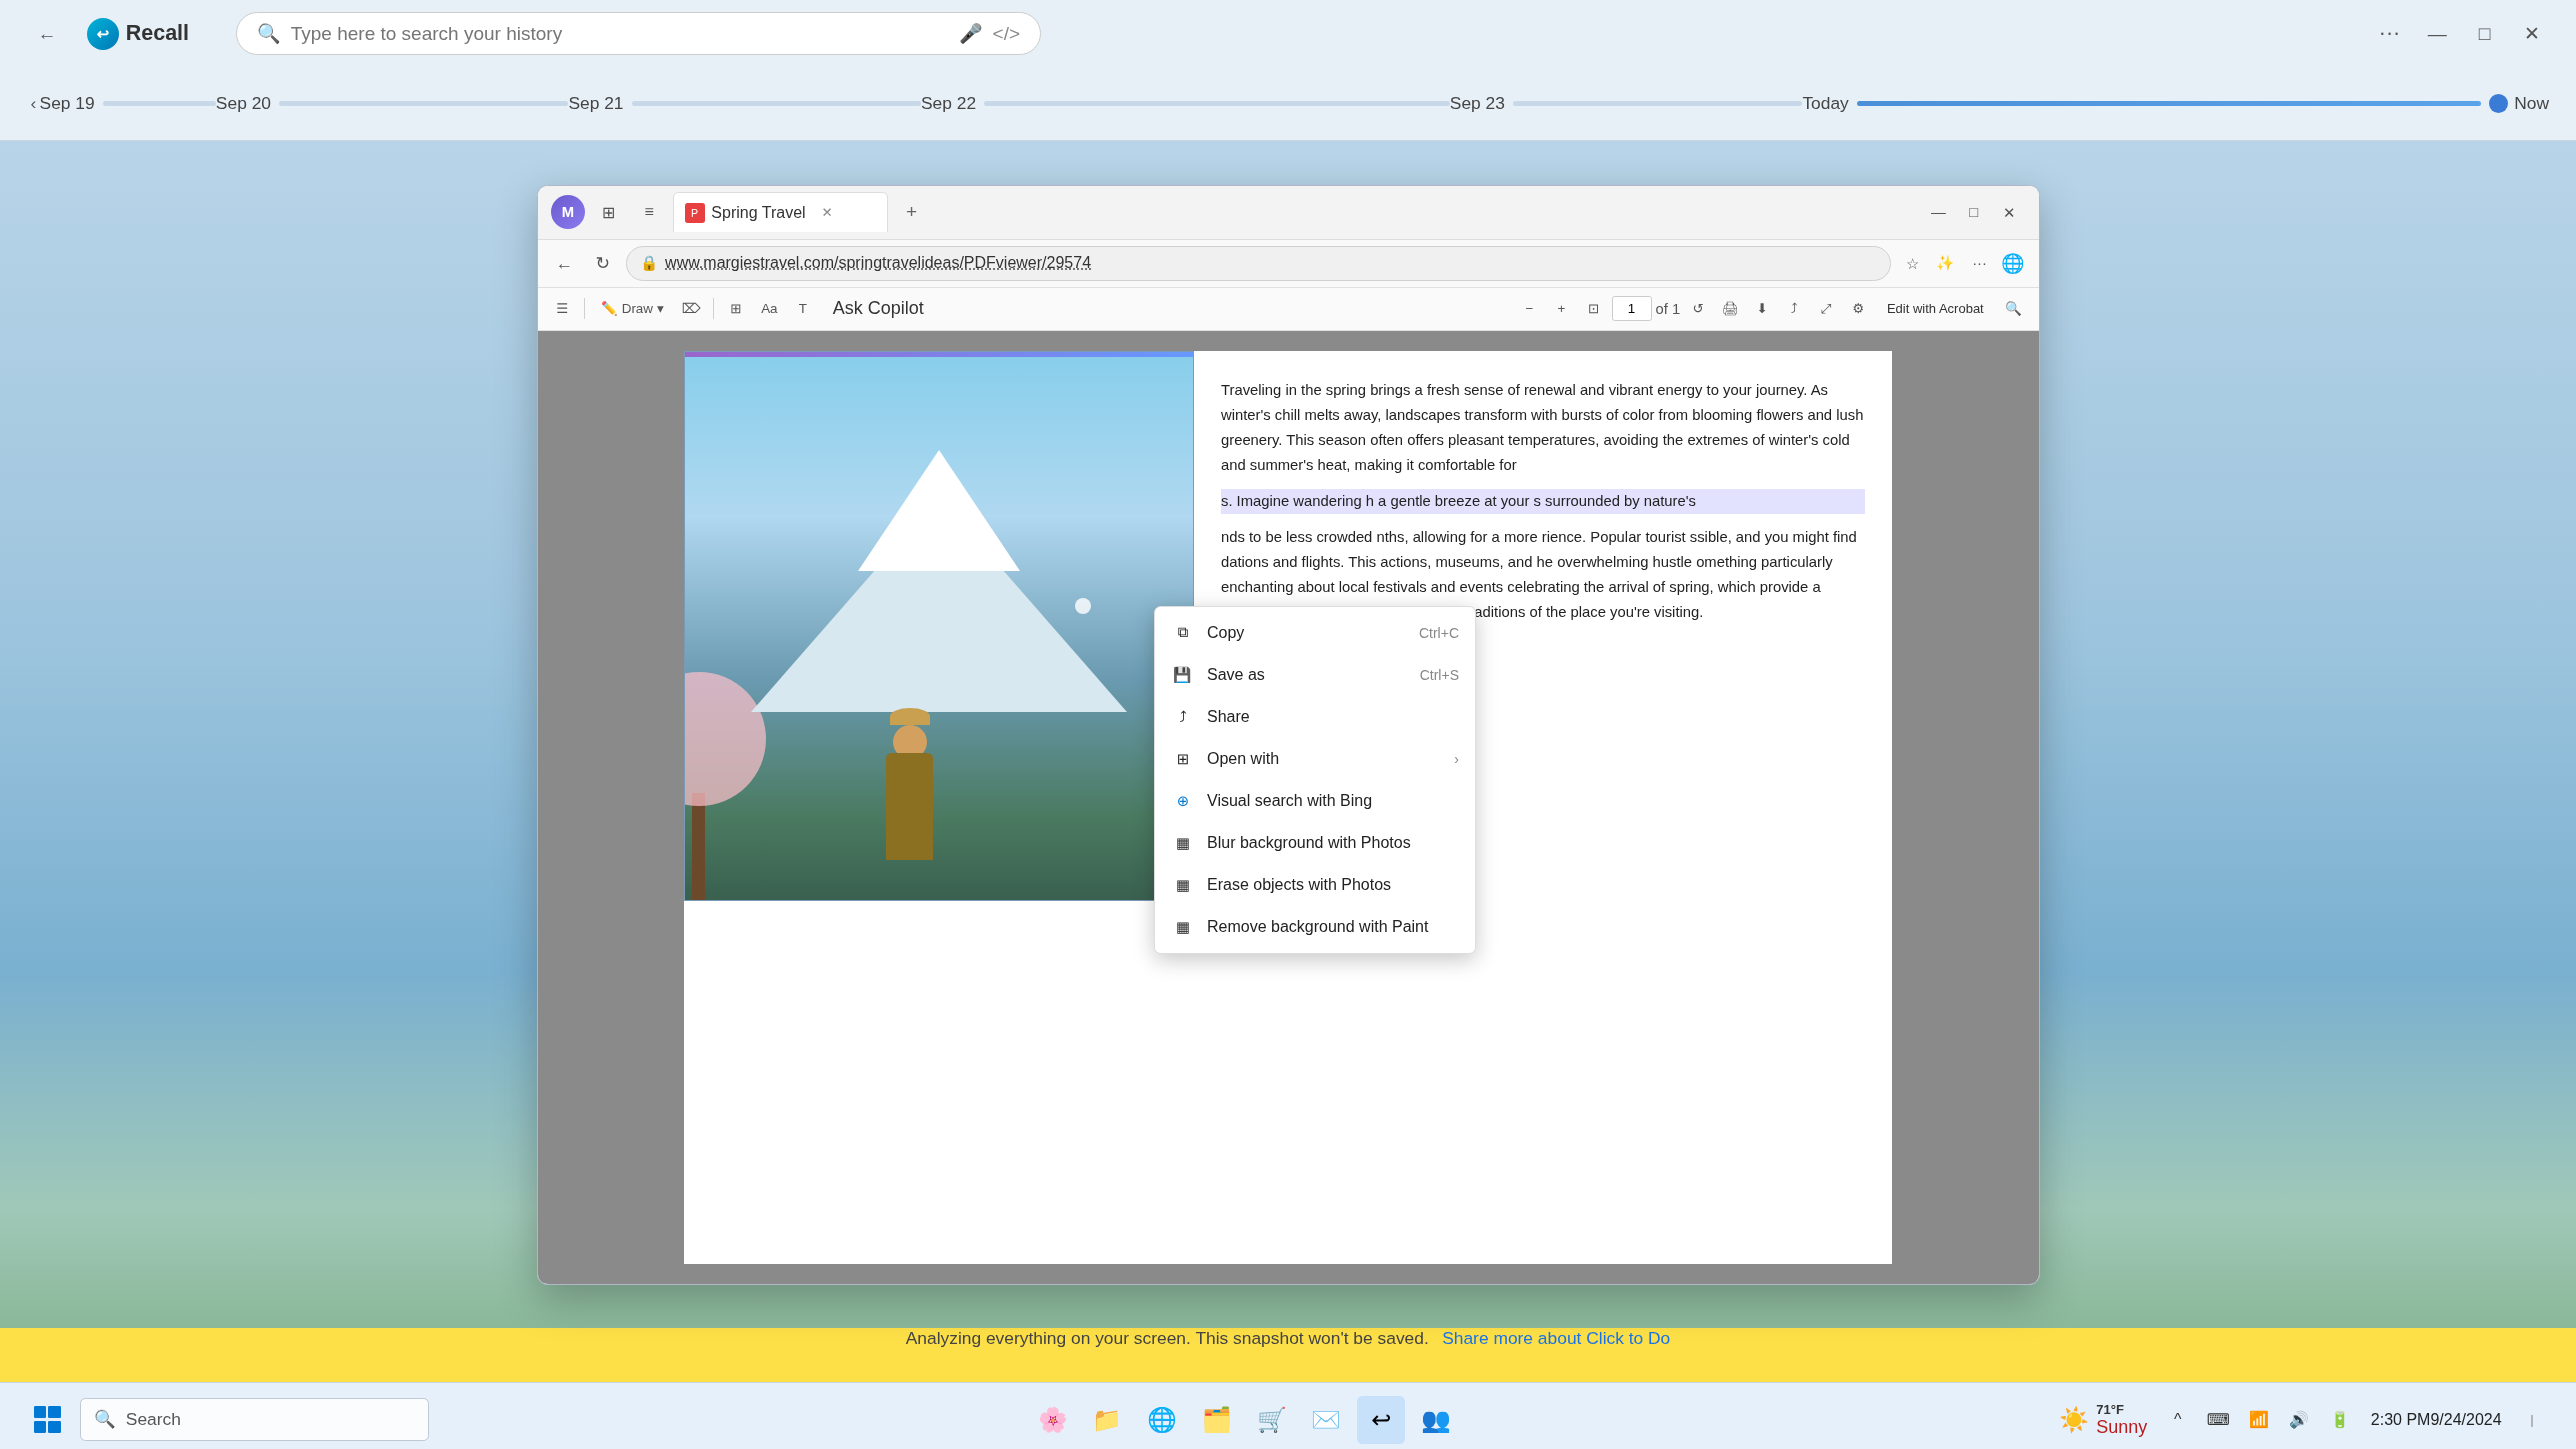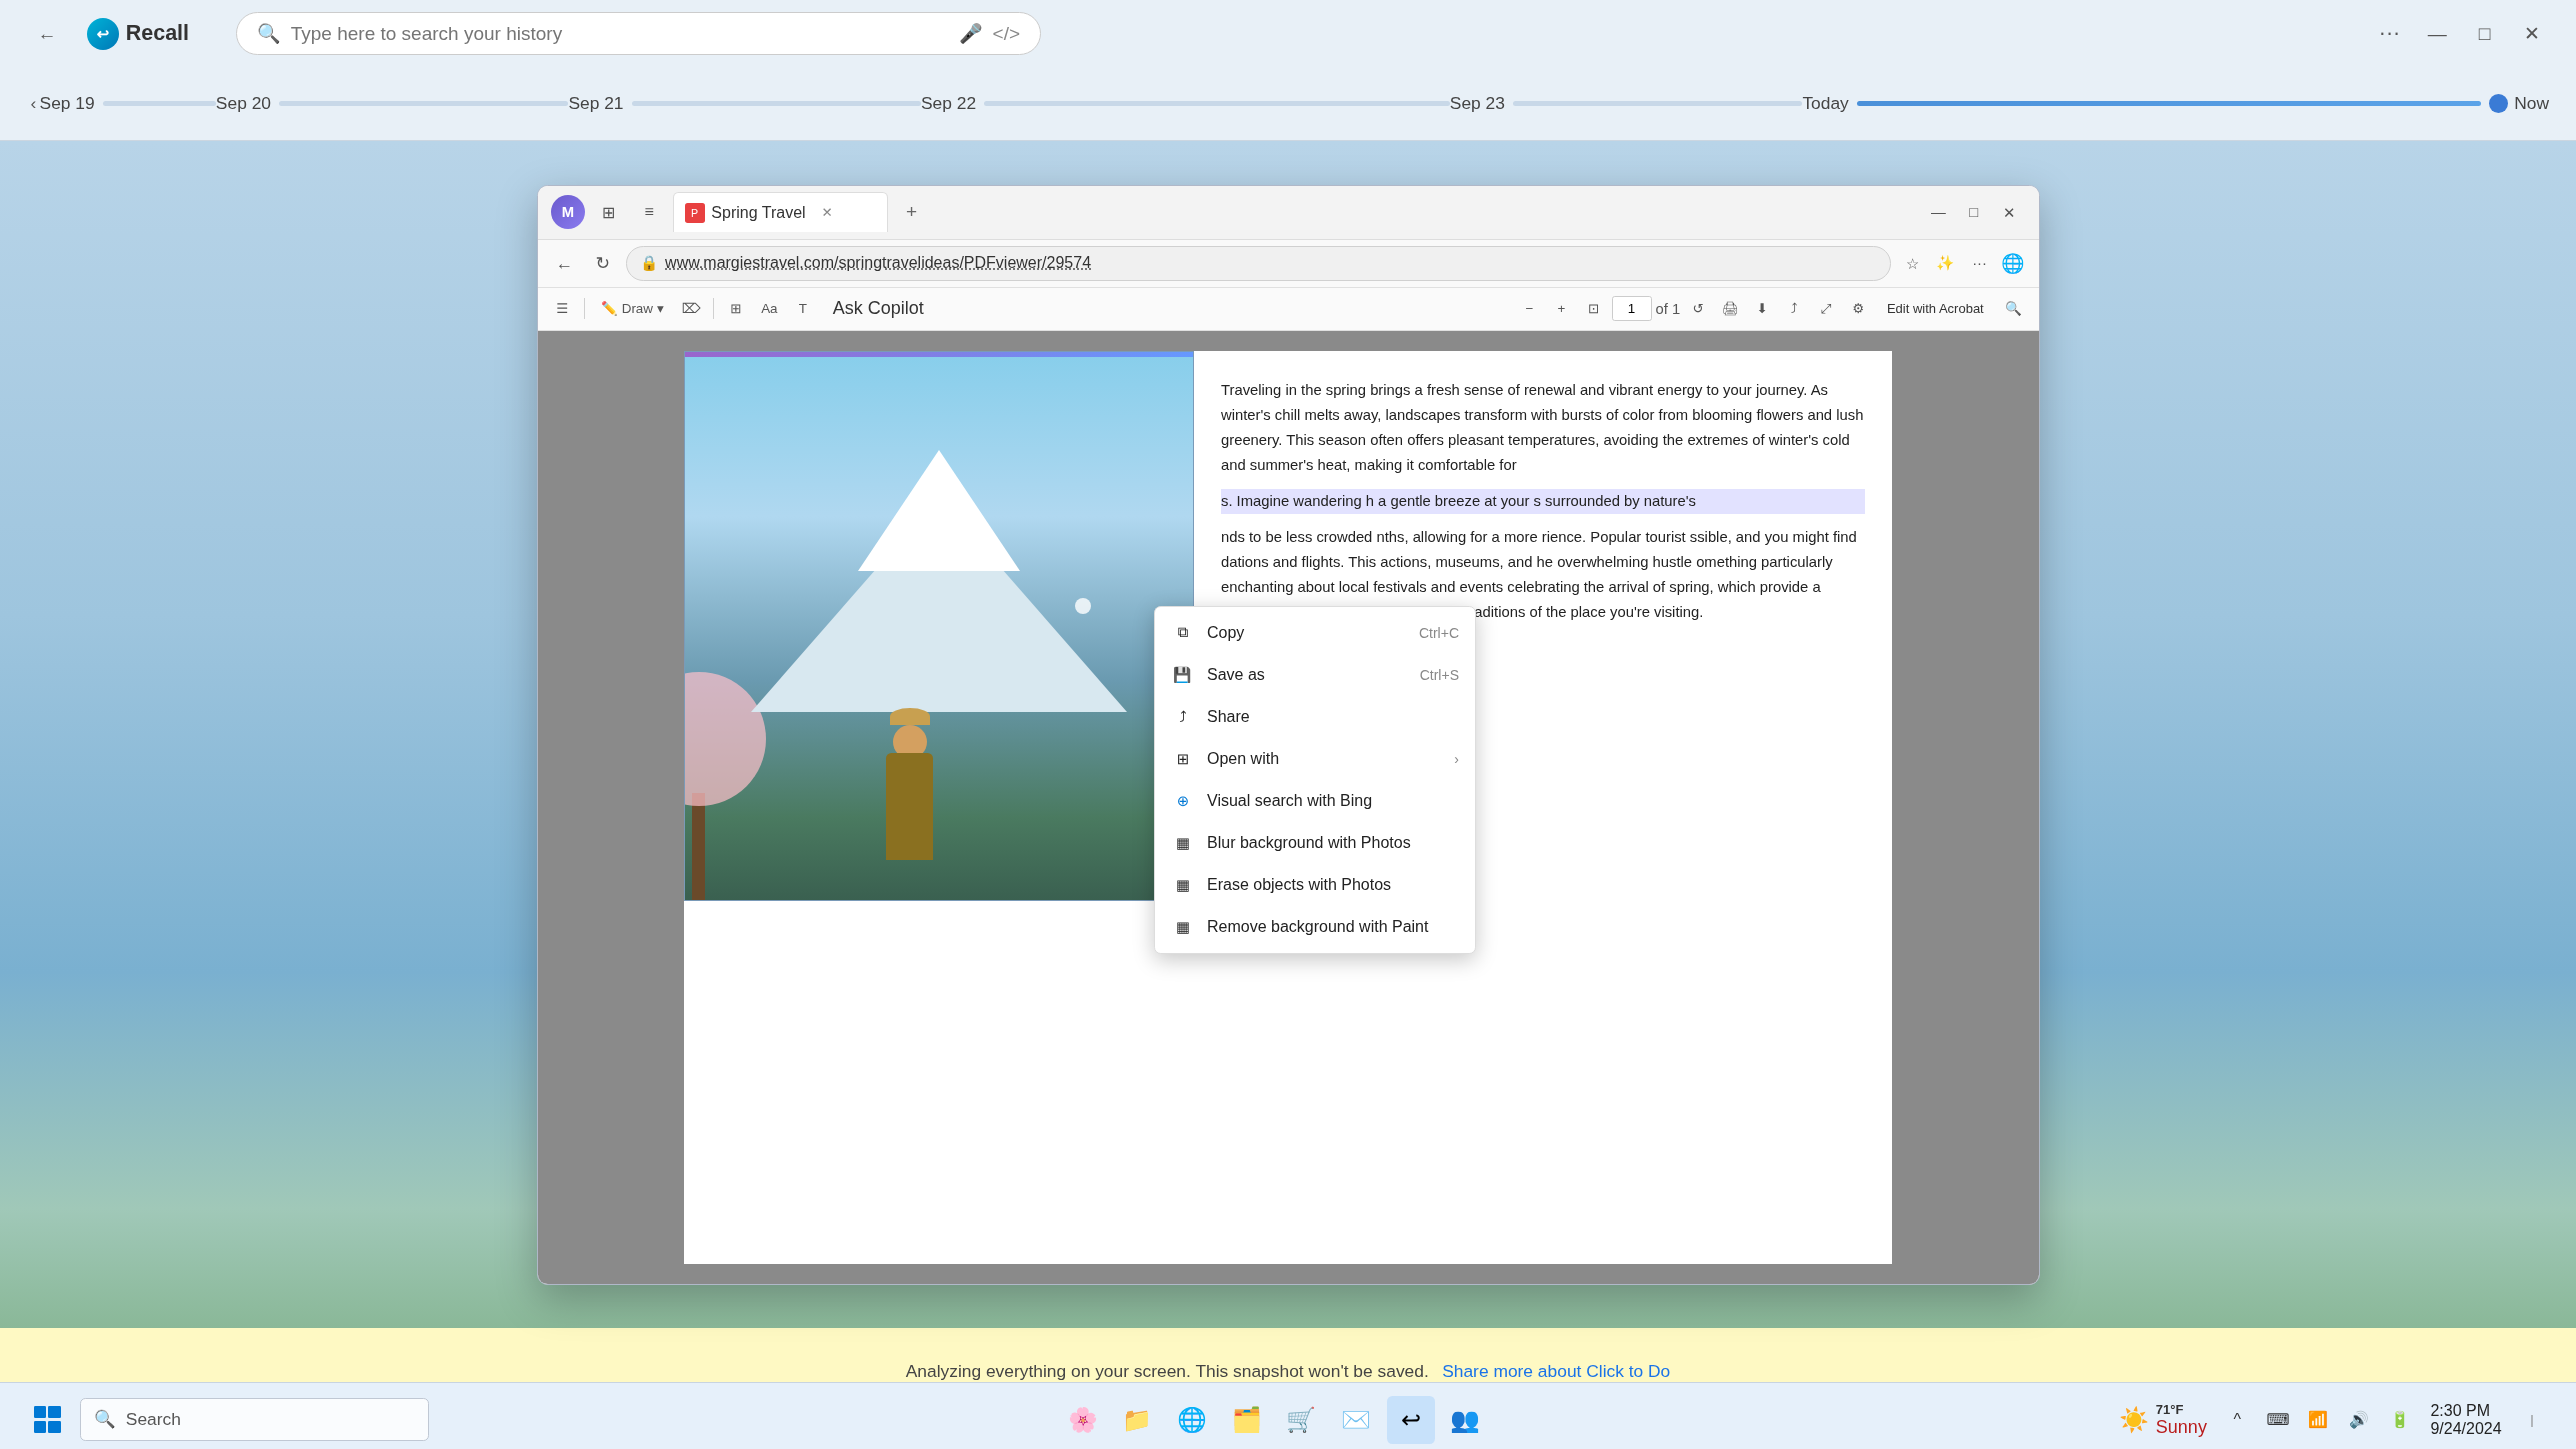--- a/index.html
+++ b/index.html
@@ -450,23 +450,23 @@
     .context-menu-icon {
       width: 24px; height: 24px;
       display: flex; align-items: center; justify-content: center;
       font-size: 14.8px;
     }
 
     
     .bottom-info-bar {
       width: 100%;
       height: 54px;
-      background: #fef9c3;
-      display: flex;
-      align-items: flex-end;
+      background: #fde047;
+      display: flex;
+      align-items: flex-start;
       justify-content: center;
       gap: 13.4px;
       font-size: 17.4px;
       color: #444;
     }
     .bottom-info-bar a {
       color: #1a73e8;
       text-decoration: none;
       font-size: 17.4px;
     }
@@ -532,22 +532,22 @@
     }
     .taskbar-sys-icons {
       display: flex; gap: 6.7px; align-items: center;
     }
     .taskbar-sys-btn {
       width: 34px; height: 34px;
       display: flex; align-items: center; justify-content: center;
       cursor: pointer; font-size: 16px; color: #333;
     }
     .taskbar-clock {
-      display: flex; flex-direction: column;
-      align-items: flex-start;
+      display: flex; 
+      align-items: center;
       font-size: 16px; color: #222;
       cursor: pointer;
     }
     .weather-widget {
       display: flex; align-items: center; gap: 6.7px;
       font-size: 16px; color: #333;
     }
     .sun-icon { font-size: 24px; color: #f4a020; }
 
     .highlighted-text {

